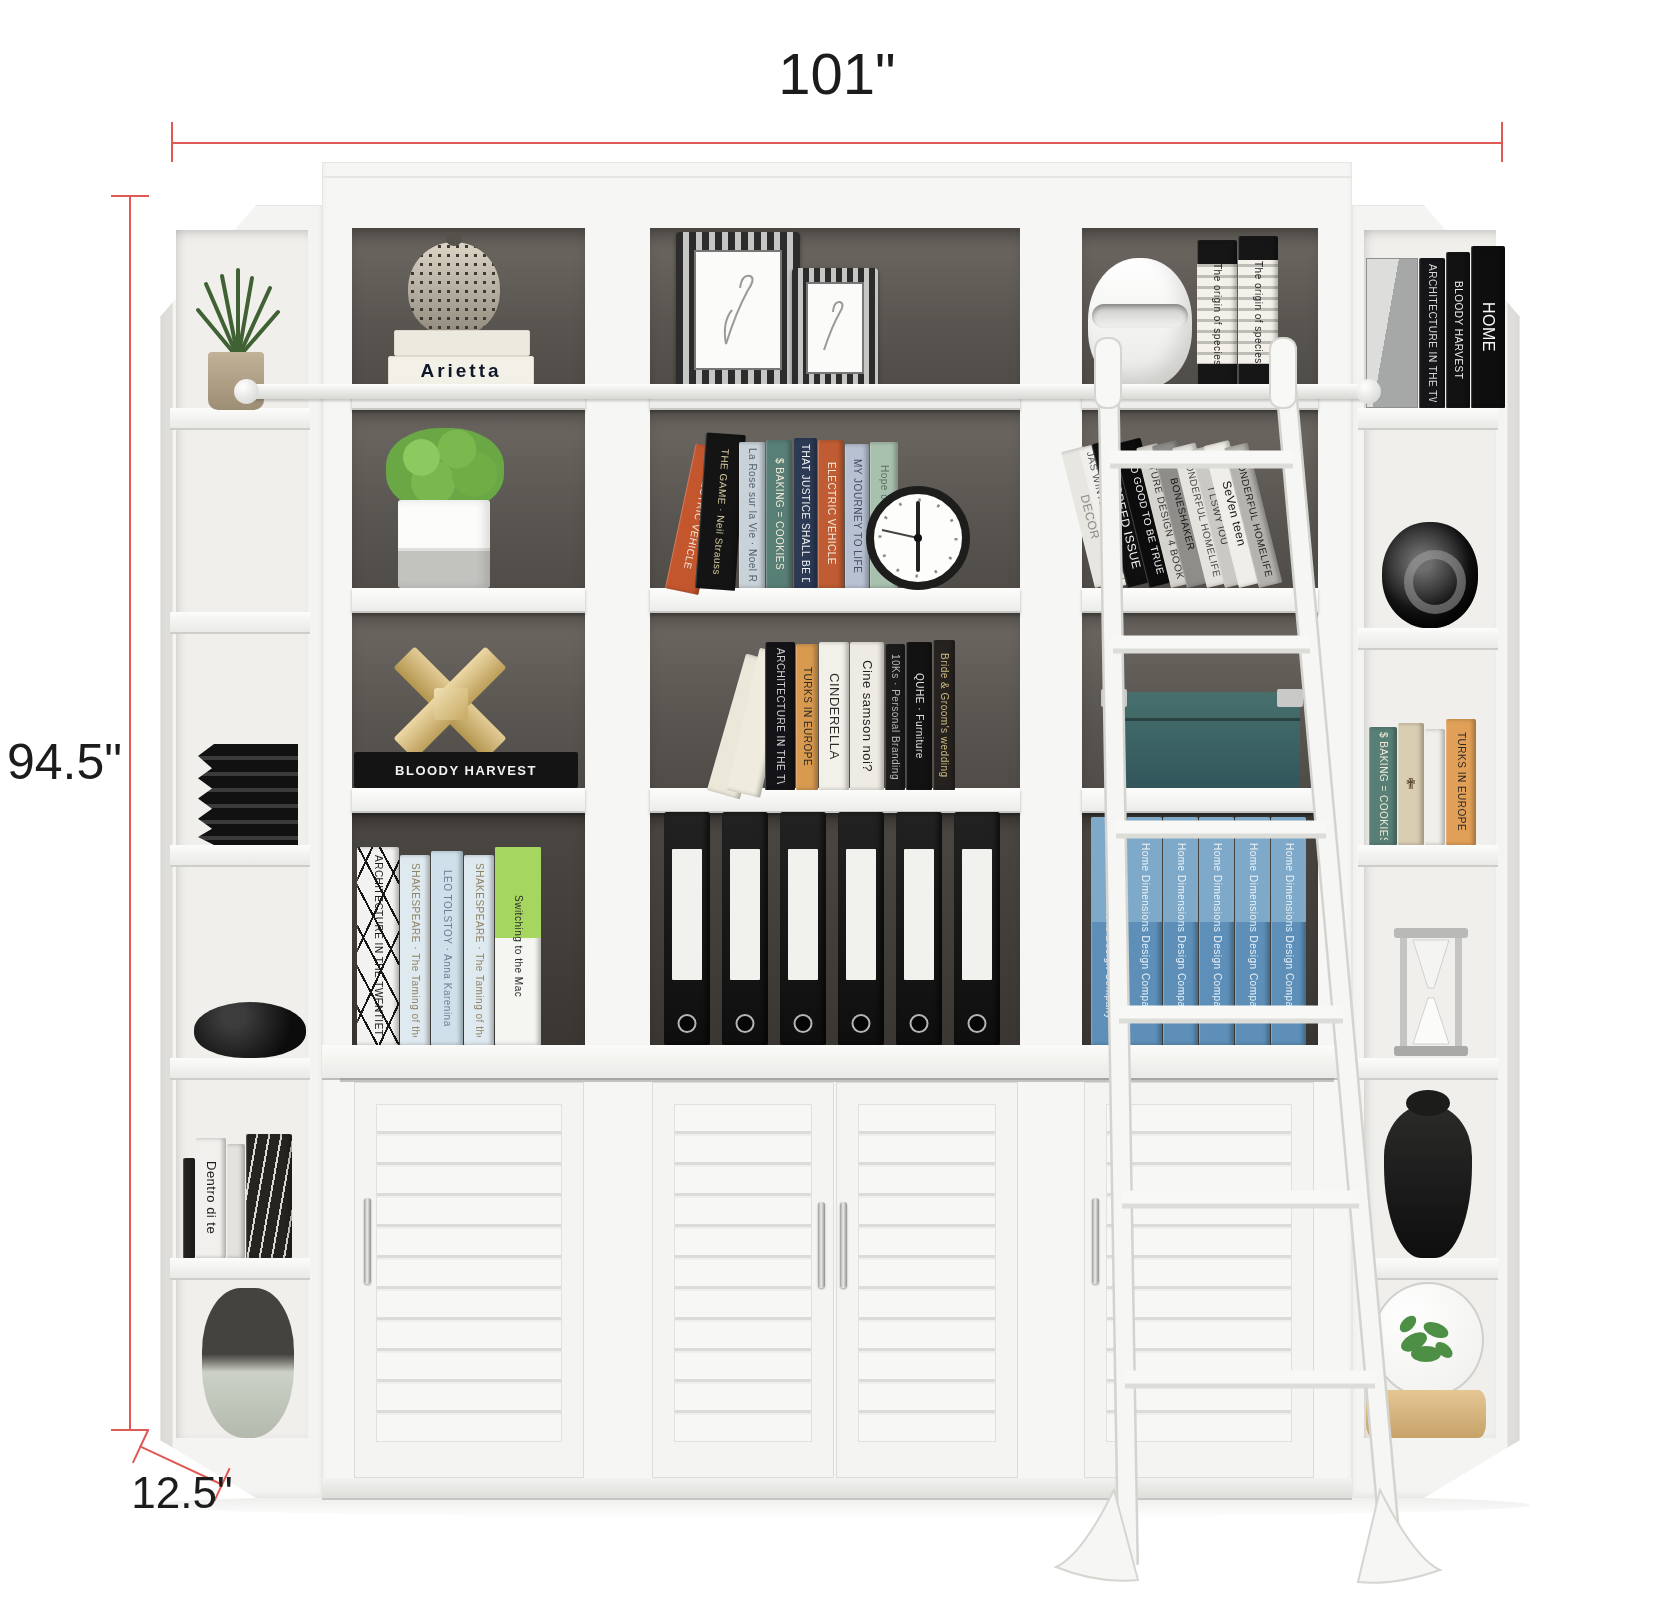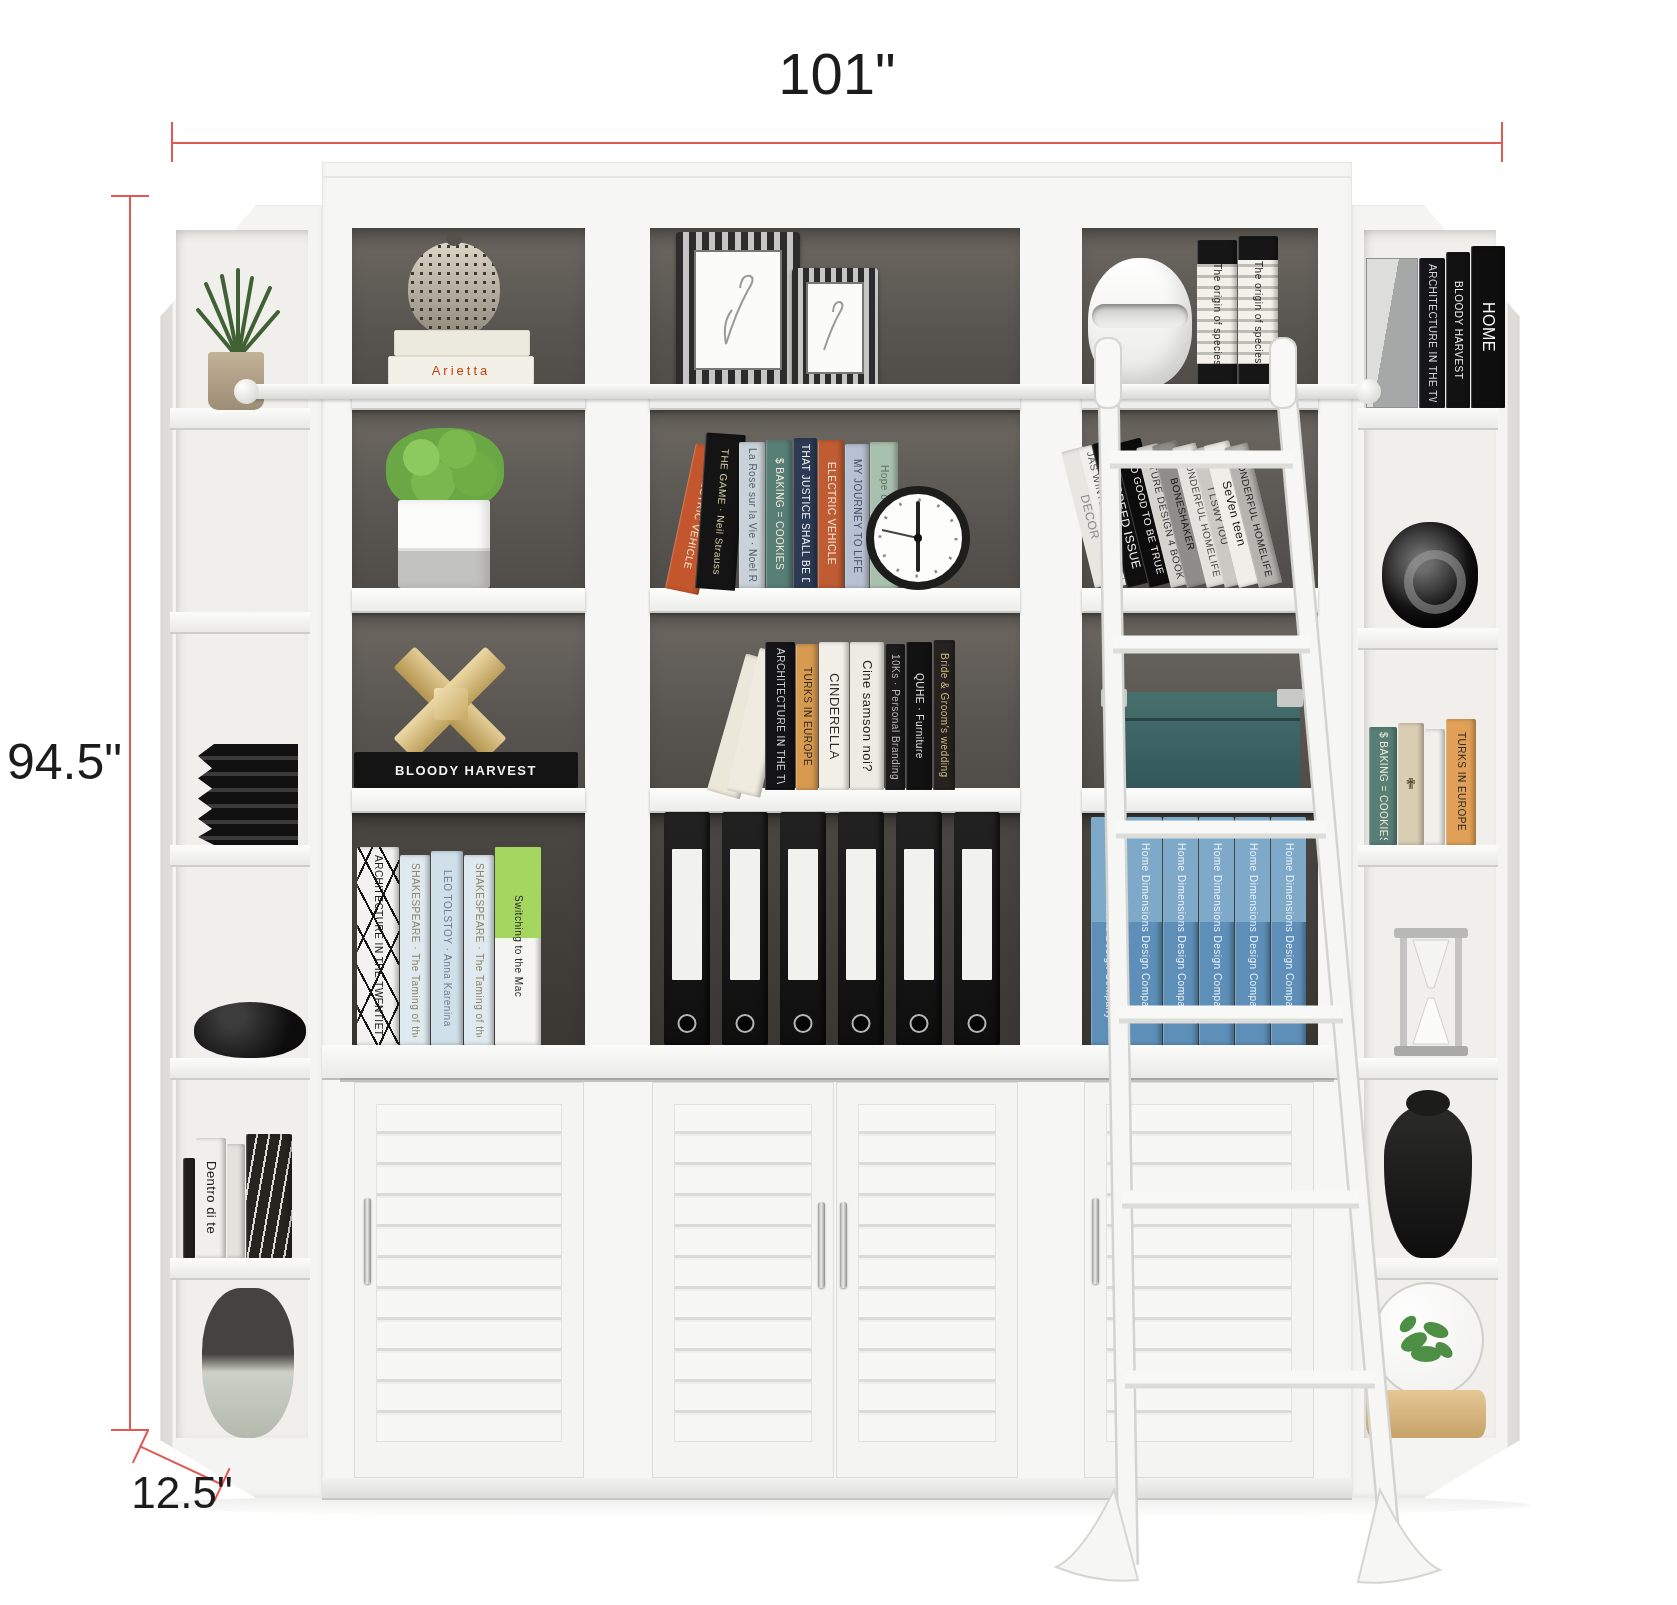--- a/index.html
+++ b/index.html
@@ -224,21 +224,21 @@
     </svg>
   </div>
   <div class="obj" style="left:1366px;top:1390px;width:120px;height:48px;border-radius:8px/14px;background:linear-gradient(180deg,#e5c794,#c6a269);"></div>
 
   <div class="obj" style="left:408px;top:242px;width:92px;height:94px;border-radius:50% 50% 46% 46%;
               background:radial-gradient(#3d3a34 1.5px,transparent 1.6px),linear-gradient(180deg,#ddd6c7,#8f897c);background-size:9px 9px,100% 100%;"></div>
   <div class="obj" style="left:446px;top:232px;width:16px;height:14px;border-radius:50%;background:#55524b;"></div>
   <div class="obj" style="left:388px;top:330px;width:144px;height:55px;">
     <div style="margin-left:6px;width:134px;height:24px;background:#eceadf;border:1px solid #ddd9cb;border-radius:2px;"></div>
     <div style="width:144px;height:27px;background:#f3f1e7;border:1px solid #dfdccd;border-radius:2px;display:flex;align-items:center;justify-content:center;">
-      <span style="font-size:13px;letter-spacing:3px;color:#c2410c;">Arietta</span>
+      <span style="font-size:19px;letter-spacing:3px;color:#0f172a;font-weight:bold;">Arietta</span>
     </div>
   </div>
   <div class="obj" style="left:386px;top:428px;width:118px;height:84px;border-radius:45%;
               background:radial-gradient(circle at 30% 35%,#8cc95e 0 18%,transparent 19%),radial-gradient(circle at 60% 25%,#79b94e 0 20%,transparent 21%),
               radial-gradient(circle at 75% 55%,#6fae45 0 22%,transparent 23%),radial-gradient(circle at 40% 65%,#7ab84f 0 24%,transparent 25%),#6aa845;"></div>
   <div class="obj" style="left:398px;top:500px;width:92px;height:88px;border-radius:3px;
               background:linear-gradient(180deg,#fcfcfa 0 54%,#e0e0dc 54% 58%,#c2c2bf 58% 100%);box-shadow:inset -6px 0 8px rgba(0,0,0,.12);"></div>
   <div class="obj" style="left:382px;top:648px;width:136px;height:112px;">
     <div style="position:absolute;left:3px;top:40px;width:130px;height:30px;background:linear-gradient(180deg,#e3cd96,#b3954f);transform:rotate(45deg);border-radius:3px;"></div>
     <div style="position:absolute;left:3px;top:40px;width:130px;height:30px;background:linear-gradient(180deg,#edd9a6,#bc9e5a);transform:rotate(-45deg);border-radius:3px;"></div>

